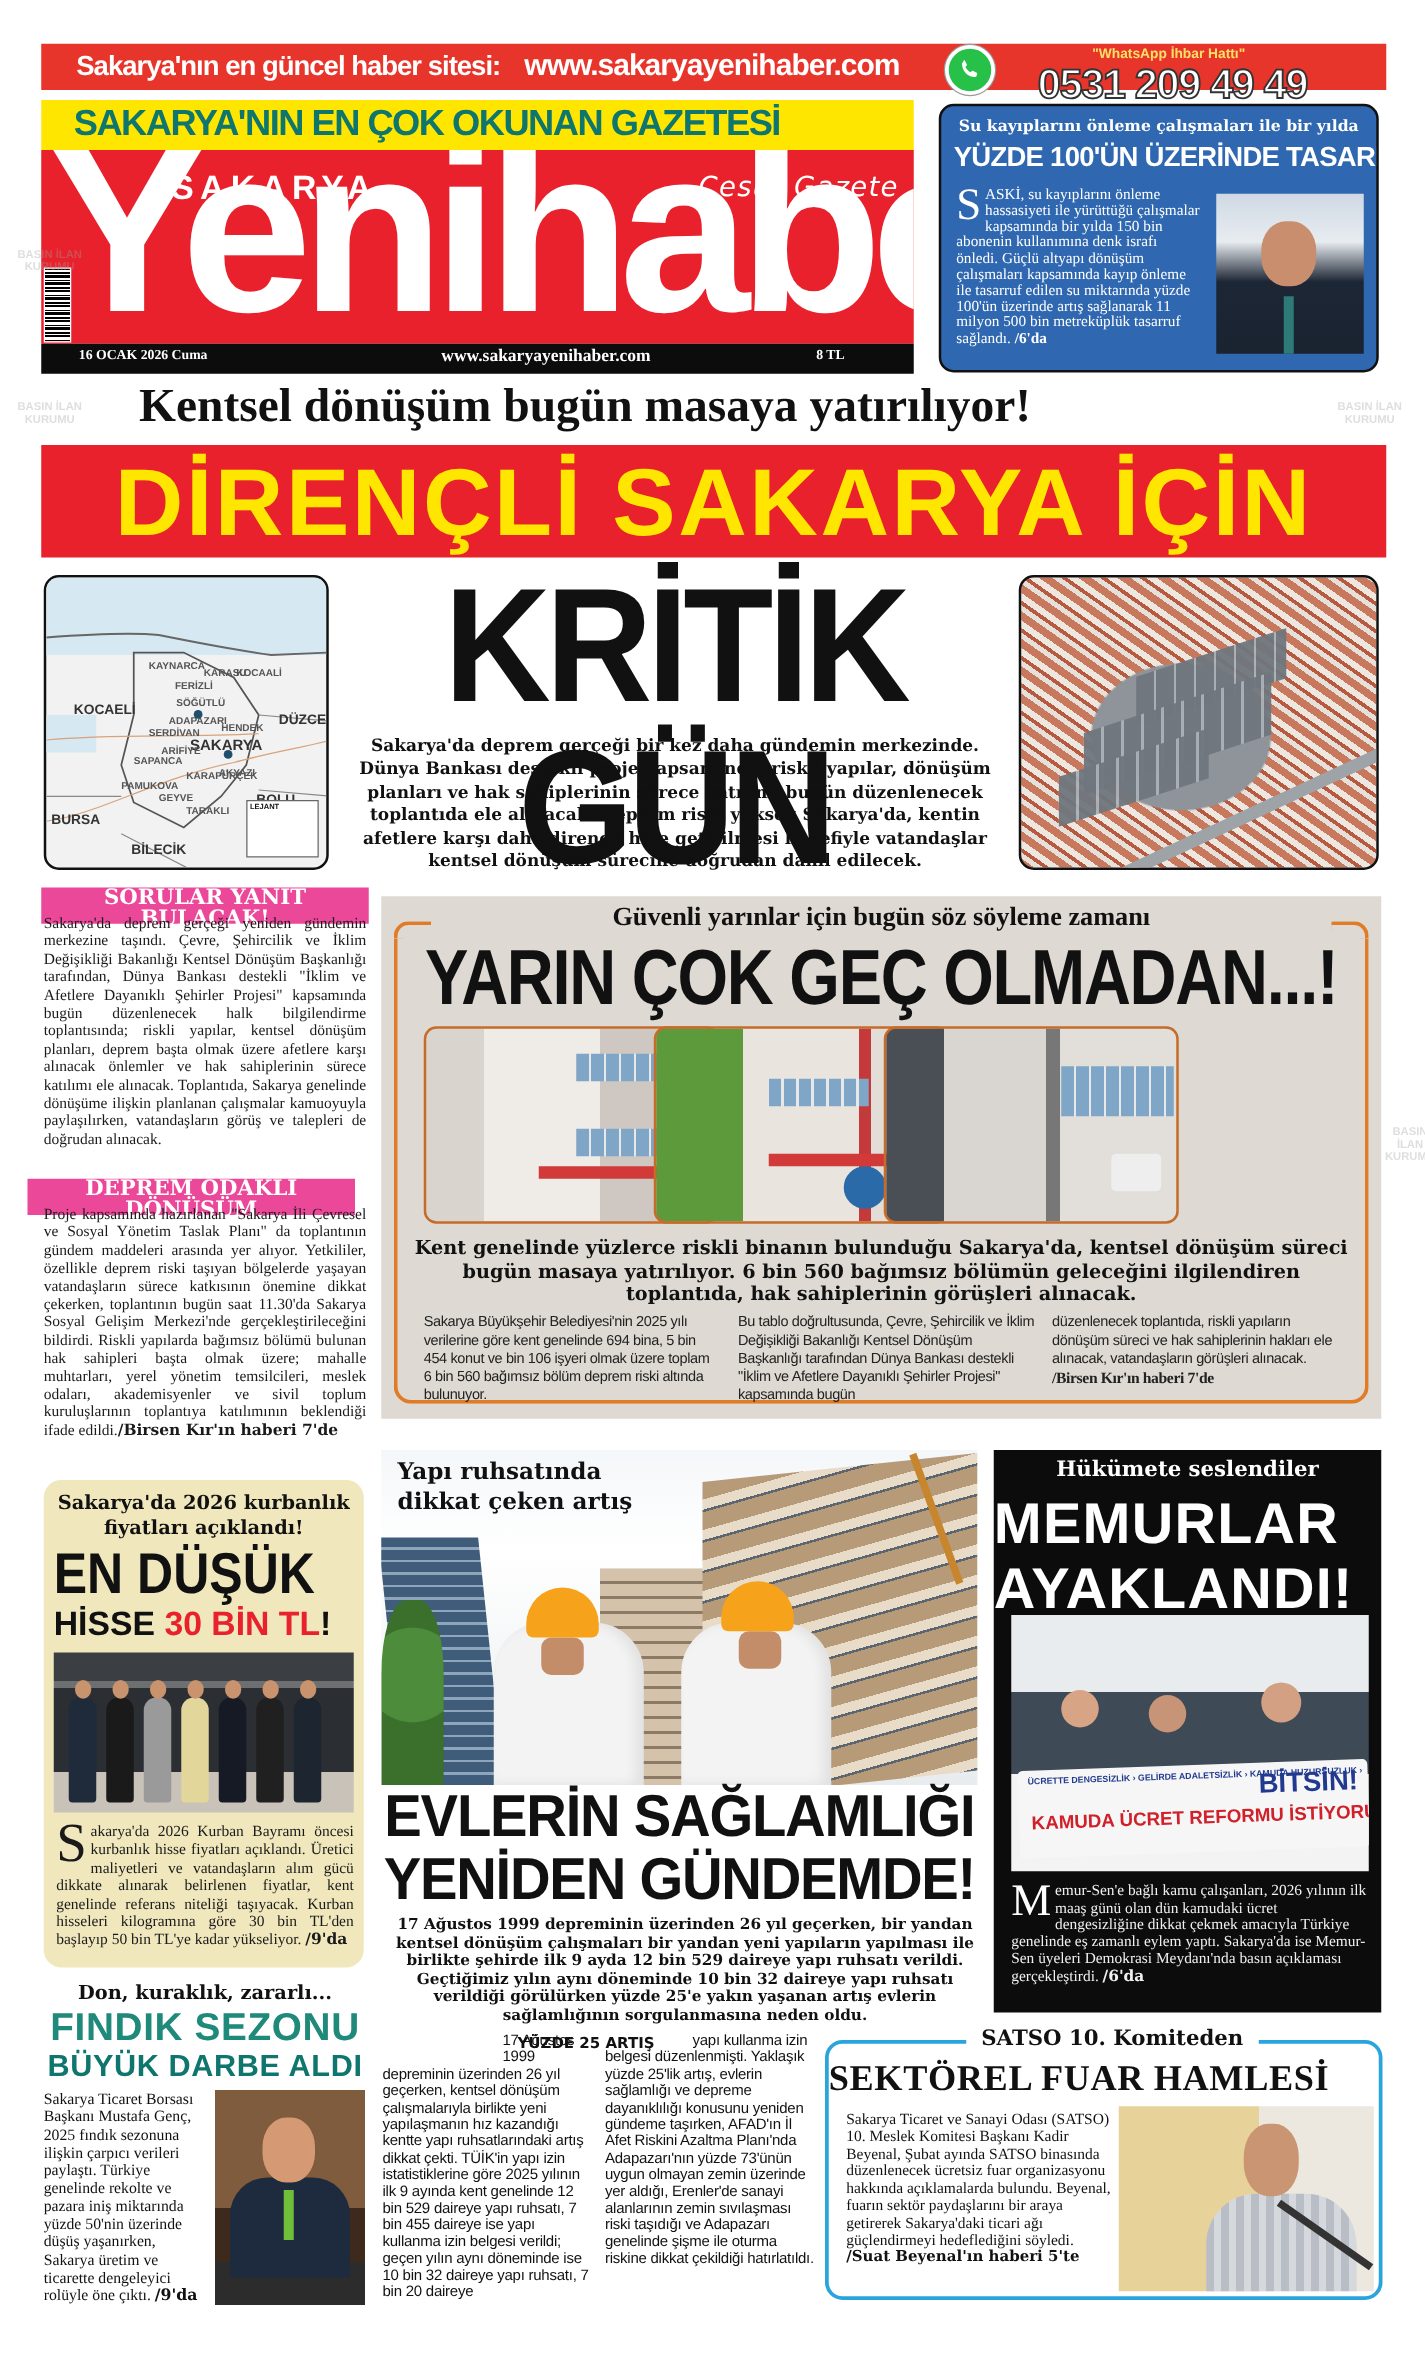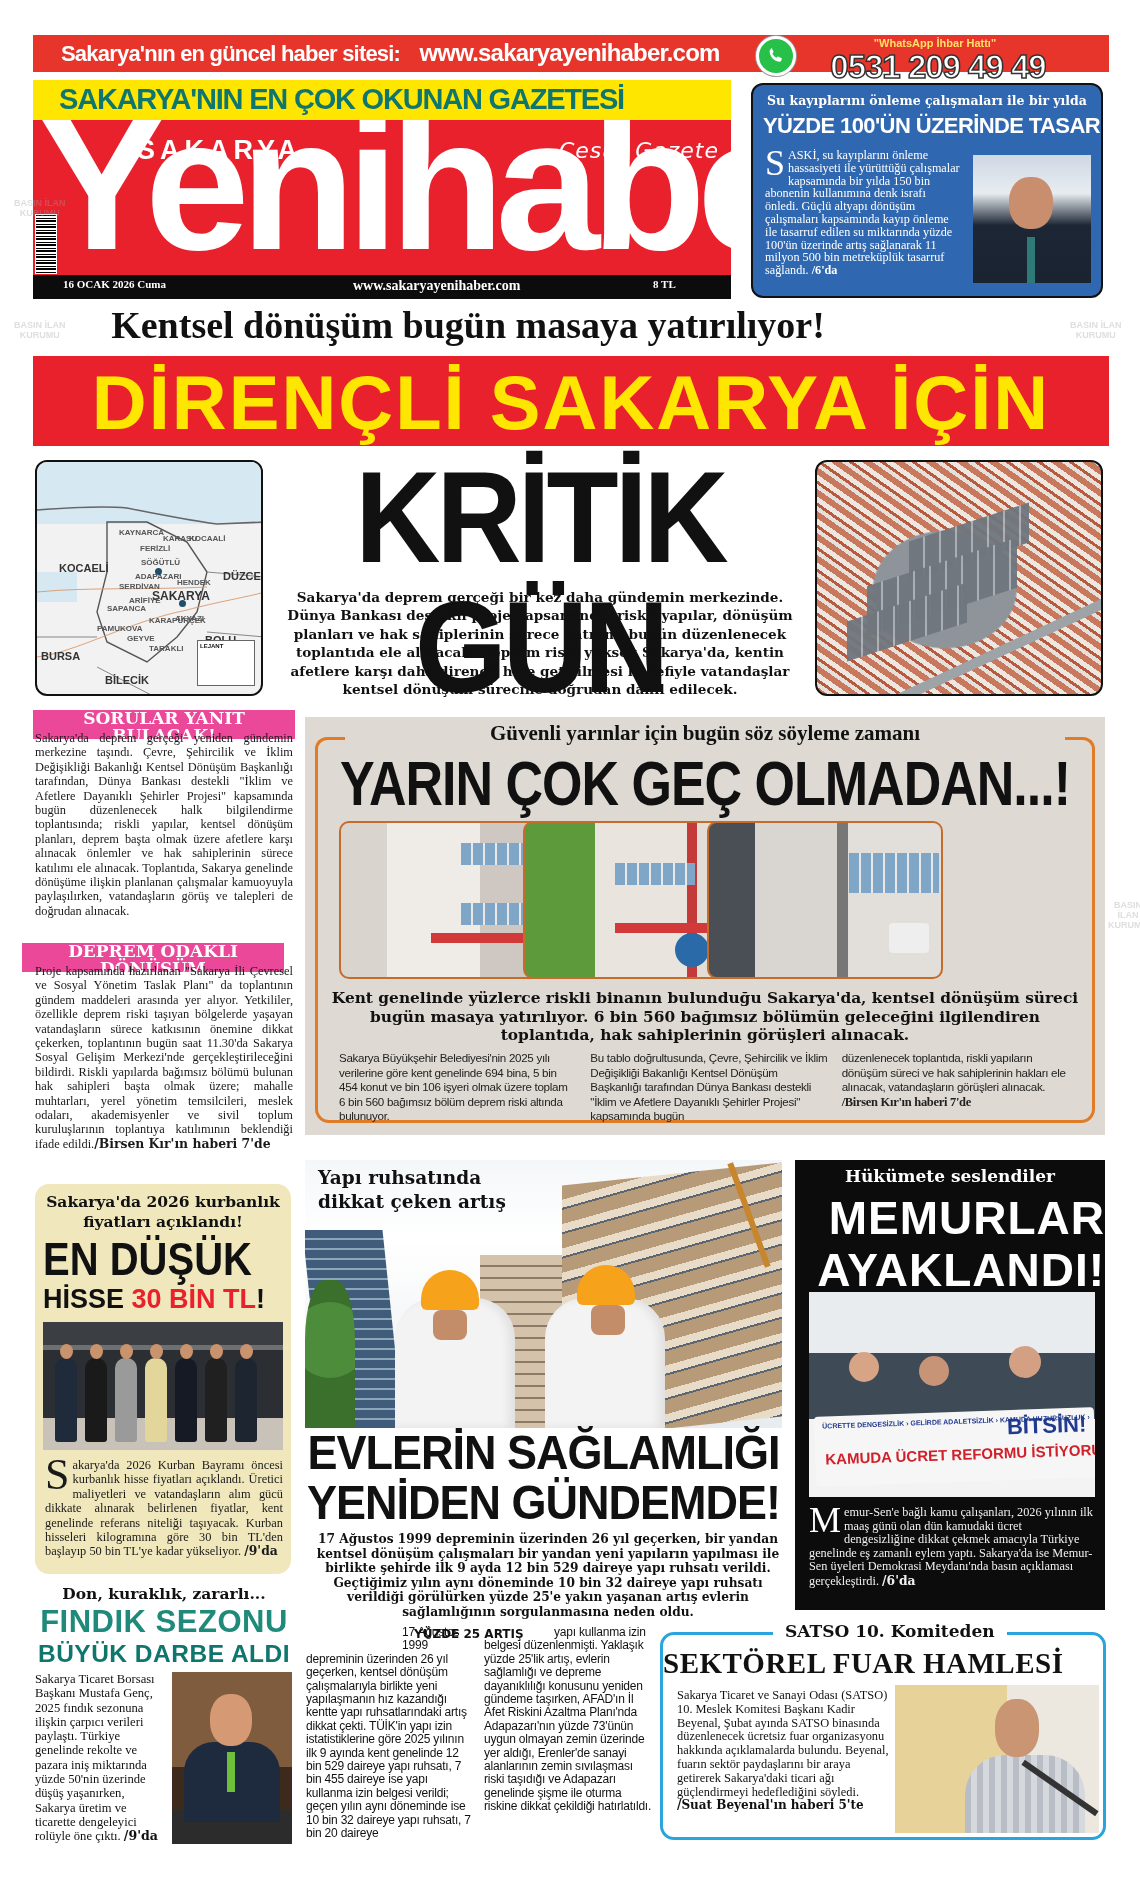--- a/index.html
+++ b/index.html
@@ -111,21 +111,21 @@
   #yapi-head { left: 305px; top: 1428px; width: 477px; text-align: center; font-family: "Liberation Sans", sans-serif; font-weight: 900; font-size: 45px; line-height: 48px; letter-spacing: -1px; transform: scaleY(1.05); transform-origin: top; }
   #yapi-lead { left: 305px; top: 1532px; width: 486px; text-align: center; font-family: "DejaVu Serif", serif; font-weight: 700; font-size: 12.2px; line-height: 14.6px; }
   #yapi-cols { left: 306px; top: 1626px; width: 344px; height: 200px; }
   #yapi-cols .c1 { position:absolute; left: 0; top: 0; width: 166px; font-family: "Liberation Sans", sans-serif; font-size: 12px; line-height: 13.4px; letter-spacing: -0.2px; }
   #yapi-cols .c2 { position:absolute; left: 178px; top: 0; width: 168px; font-family: "Liberation Sans", sans-serif; font-size: 12px; line-height: 13.4px; letter-spacing: -0.2px; }
   #yapi-cols .sub { position:absolute; left: 108px; top: 1px; font-family: "DejaVu Sans", sans-serif; font-weight: 700; font-size: 12px; text-align: center; }
 
   
   #memur { left: 795px; top: 1160px; width: 310px; height: 450px; background: #0c0c0c; color: #fff; }
   #memur .kick { position:absolute; left: 0; top: 6px; width: 100%; text-align: center; font-family: "DejaVu Serif", serif; font-weight: 700; font-size: 17px; }
-  #memur .head { position:absolute; left: 0; top: 32px; width: 100%; text-align: right; font-family: "Liberation Sans", sans-serif; font-weight: 900; font-size: 46px; line-height: 52px; letter-spacing: 1px; }
+  #memur .head { position:absolute; left: 0; top: 32px; width: 100%; text-align: left; font-family: "Liberation Sans", sans-serif; font-weight: 900; font-size: 46px; line-height: 52px; letter-spacing: 1px; }
   #memur .photo { position:absolute; left: 14px; top: 132px; width: 286px; height: 205px; background: linear-gradient(180deg, #e8ecef 0 30%, #3e4a56 30% 62%, #f3f3f3 62%); overflow: hidden; }
   #memur .banner { position:absolute; left: 6px; top: 120px; width: 280px; height: 70px; background: #f6f6f6; border-radius: 4px; transform: rotate(-2deg); }
   #memur .banner .b1 { position:absolute; left: 8px; top: 6px; font-family: "Liberation Sans", sans-serif; font-weight: 700; font-size: 7px; color:#213a8f; }
   #memur .banner .b2 { position:absolute; right: 8px; top: 4px; font-family: "Liberation Sans", sans-serif; font-weight: 900; font-size: 22px; color:#213a8f; }
   #memur .banner .b3 { position:absolute; left: 10px; top: 34px; font-family: "Liberation Sans", sans-serif; font-weight: 900; font-size: 15px; color:#d0202a; white-space:nowrap; }
   #memur .txt { position:absolute; left: 14px; top: 346px; width: 286px; color: #f0f0f0; font-family: "Liberation Serif", serif; font-size: 12.3px; line-height: 13.6px; }
   #memur .txt .dropcap { color:#fff; font-size: 36px; line-height: 28px; }
 
   
   #findik-kick { left: 33px; top: 1584px; width: 262px; text-align:center; font-family: "DejaVu Serif", serif; font-weight: 700; font-size: 15.5px; }

